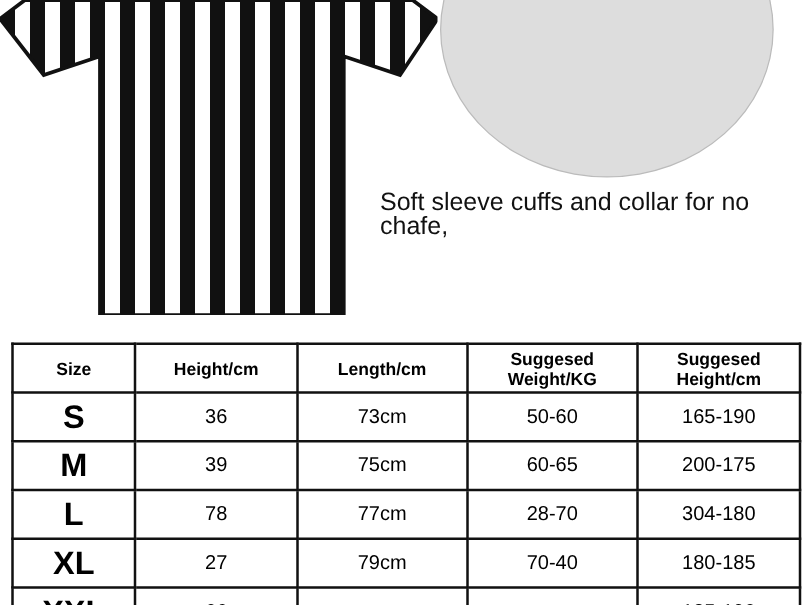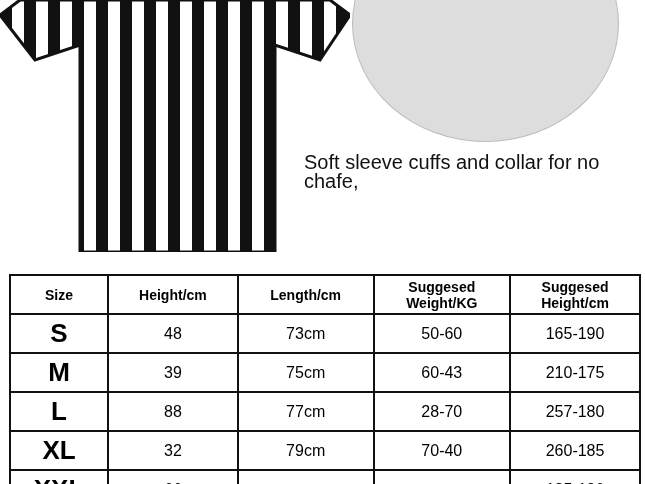--- a/index.html
+++ b/index.html
@@ -35,45 +35,45 @@
 <th>Size</th>
 <th>Height/cm</th>
 <th>Length/cm</th>
 <th style="white-space:pre-line">Suggesed
 Weight/KG</th>
 <th style="white-space:pre-line">Suggesed
 Height/cm</th>
 </tr>
 <tr>
         <td class="sz">S</td>
-        <td>48</td>
+        <td>36</td>
         <td>73cm</td>
         <td>50-60</td>
         <td>165-190</td>
       </tr>
 <tr>
         <td class="sz">M</td>
         <td>39</td>
         <td>75cm</td>
-        <td>60-43</td>
-        <td>210-175</td>
+        <td>60-65</td>
+        <td>200-175</td>
       </tr>
 <tr>
         <td class="sz">L</td>
-        <td>88</td>
+        <td>78</td>
         <td>77cm</td>
         <td>28-70</td>
-        <td>257-180</td>
+        <td>304-180</td>
       </tr>
 <tr>
         <td class="sz">XL</td>
-        <td>32</td>
+        <td>27</td>
         <td>79cm</td>
         <td>70-40</td>
-        <td>260-185</td>
+        <td>180-185</td>
       </tr>
 <tr>
         <td class="sz">XXL</td>
         <td>66</td>
         <td></td>
         <td></td>
         <td>185-190</td>
       </tr>
 </tbody>
   </table>

